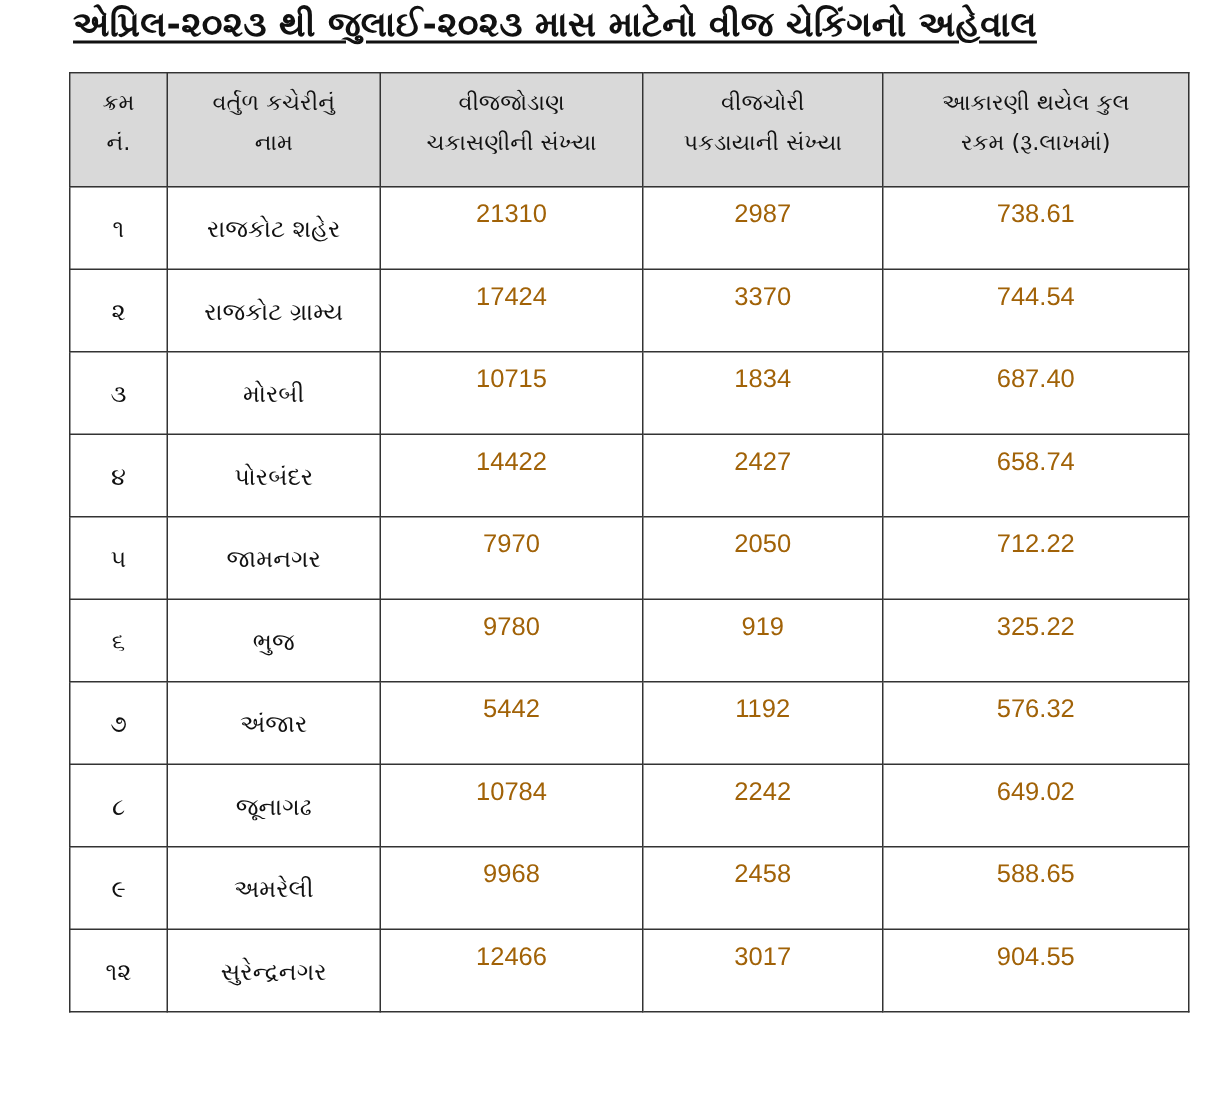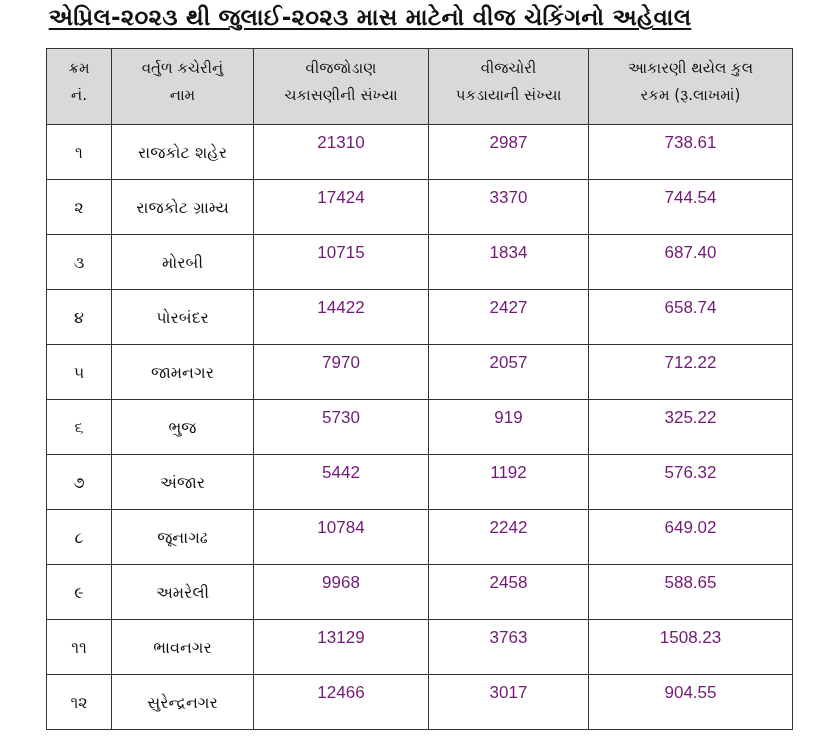--- a/index.html
+++ b/index.html
@@ -60,21 +60,21 @@
     height: 46px;
   }
   td.sn, td.name {
     font-family: "DejaVu Sans", sans-serif;
     font-size: 16px;
     vertical-align: middle !important;
   }
   td.num {
     font-family: "Liberation Sans", sans-serif;
     font-size: 17px;
-    color: #701a75;
+    color: #a16207;
     padding-top: 8px !important;
     line-height: 20px;
   }
   .hl { display: block; }
 </style>
 </head>
 <body>
 
 <div class="title">
   <span>એપ્રિલ-૨૦૨૩ થી જુલાઈ-૨૦૨૩ માસ માટેનો વીજ ચેકિંગનો અહેવાલ</span>
@@ -138,27 +138,27 @@
       <td class="sn">૪</td>
       <td class="name">પોરબંદર</td>
       <td class="num">14422</td>
       <td class="num">2427</td>
       <td class="num">658.74</td>
     </tr>
     <tr class="data-row">
       <td class="sn">૫</td>
       <td class="name">જામનગર</td>
       <td class="num">7970</td>
-      <td class="num">2057</td>
+      <td class="num">2050</td>
       <td class="num">712.22</td>
     </tr>
     <tr class="data-row">
       <td class="sn">૬</td>
       <td class="name">ભુજ</td>
-      <td class="num">5730</td>
+      <td class="num">9780</td>
       <td class="num">919</td>
       <td class="num">325.22</td>
     </tr>
     <tr class="data-row">
       <td class="sn">૭</td>
       <td class="name">અંજાર</td>
       <td class="num">5442</td>
       <td class="num">1192</td>
       <td class="num">576.32</td>
     </tr>
@@ -170,27 +170,20 @@
       <td class="num">649.02</td>
     </tr>
     <tr class="data-row">
       <td class="sn">૯</td>
       <td class="name">અમરેલી</td>
       <td class="num">9968</td>
       <td class="num">2458</td>
       <td class="num">588.65</td>
     </tr>
     <tr class="data-row">
-      <td class="sn">૧૧</td>
-      <td class="name">ભાવનગર</td>
-      <td class="num">13129</td>
-      <td class="num">3763</td>
-      <td class="num">1508.23</td>
-    </tr>
-    <tr class="data-row">
       <td class="sn">૧૨</td>
       <td class="name">સુરેન્દ્રનગર</td>
       <td class="num">12466</td>
       <td class="num">3017</td>
       <td class="num">904.55</td>
     </tr>
 
   </tbody>
 </table>
 

